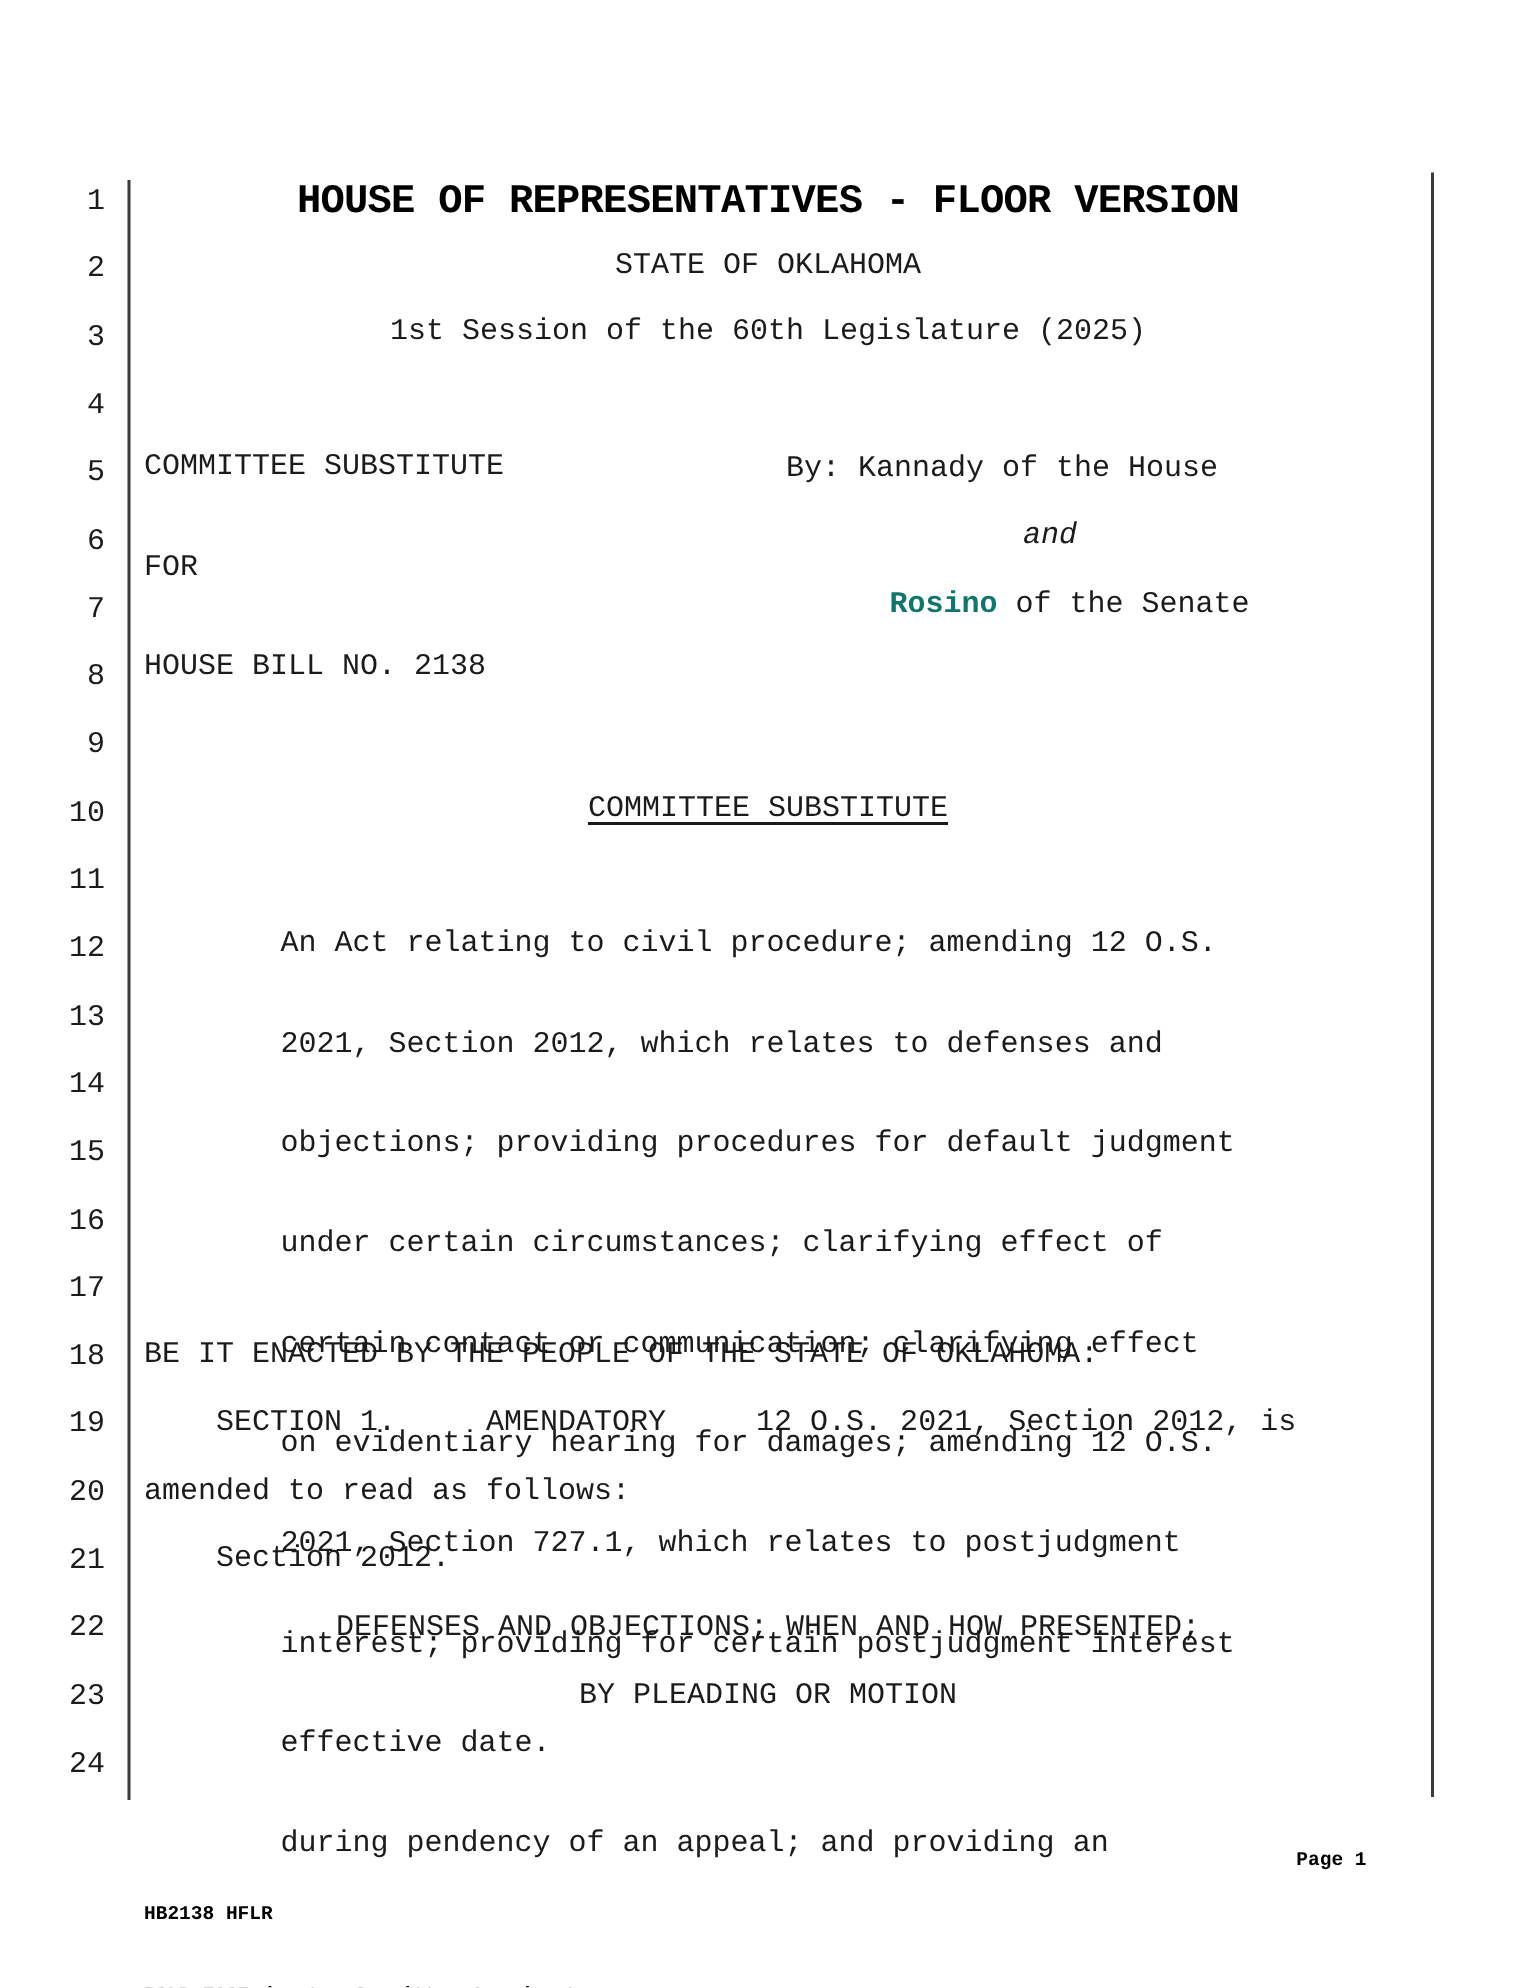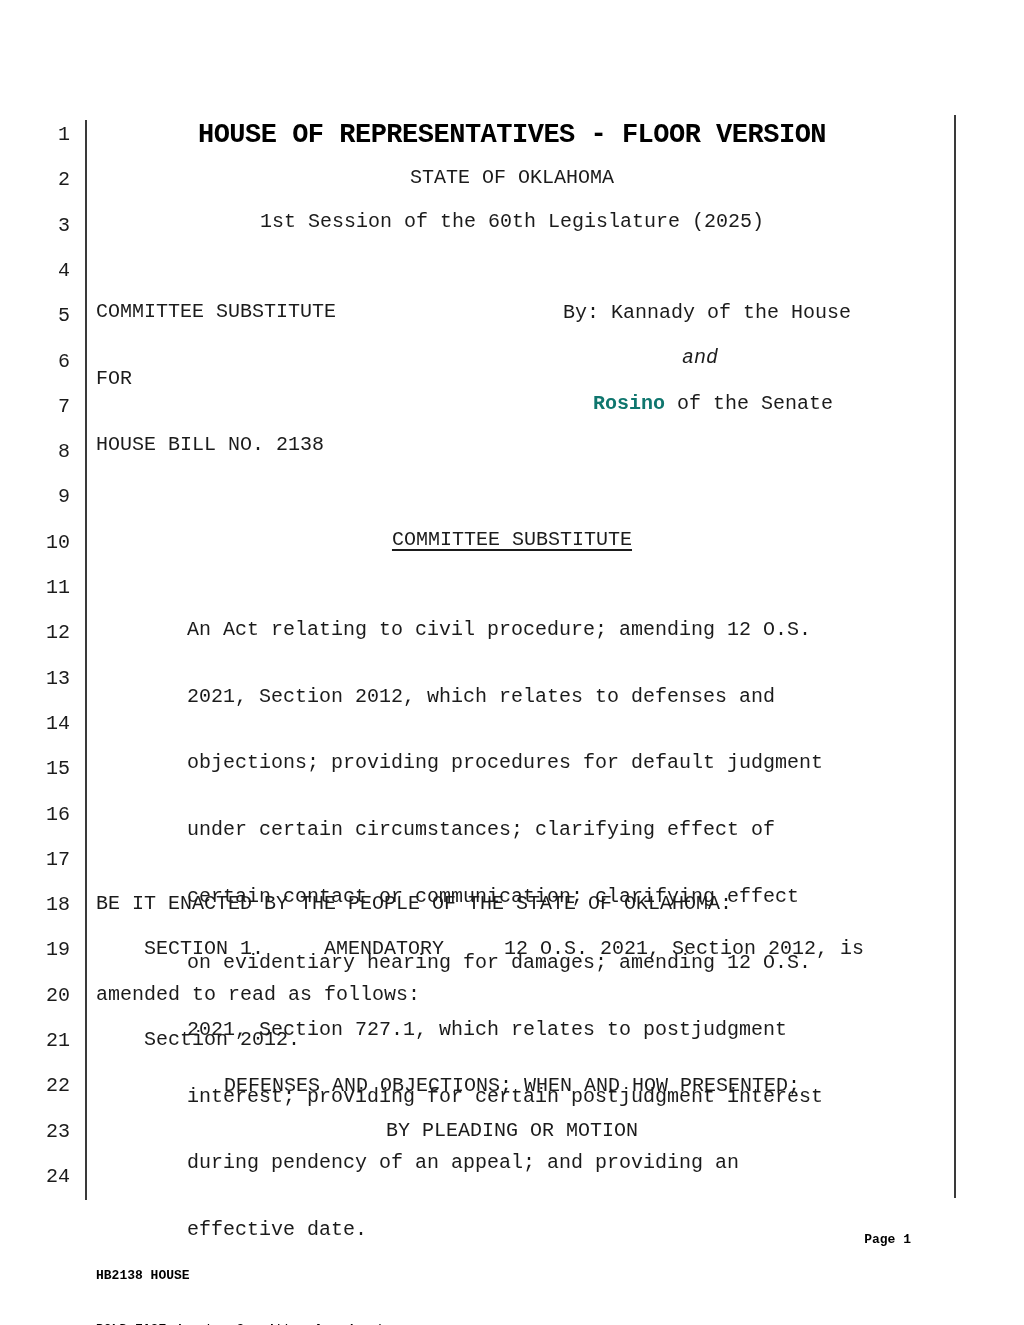--- a/index.html
+++ b/index.html
@@ -52,21 +52,21 @@
     font-weight: bold;
     letter-spacing: -0.5px;
     color: #000;
   }
   .state-line   { top: 167px; }
   .session-line { top: 211px; }
 
   .substitute-block { top: 257px; left: 96px; }
   .substitute-block div { line-height: 22.65px; }
 
-  .by-line     { top: 302px; left: 563px; }
+  .by-line     { top: 302px; left: 524px; }
   .and-line    { top: 347px; left: 682px; font-style: italic; }
   .senate-line { top: 393px; left: 593px; }
   .bold { font-weight: bold; color: #0f766e; }
 
   .cs-heading {
     top: 529px;
     text-decoration: underline;
     text-underline-offset: 4px;
     text-decoration-thickness: 1.5px;
   }
@@ -159,36 +159,36 @@
 
   <div class="row act-block">
     <div>An Act relating to civil procedure; amending 12 O.S.</div>
     <div>2021, Section 2012, which relates to defenses and</div>
     <div>objections; providing procedures for default judgment</div>
     <div>under certain circumstances; clarifying effect of</div>
     <div>certain contact or communication; clarifying effect</div>
     <div>on evidentiary hearing for damages; amending 12 O.S.</div>
     <div>2021, Section 727.1, which relates to postjudgment</div>
     <div>interest; providing for certain postjudgment interest</div>
+    <div>effective date.</div>
     <div>during pendency of an appeal; and providing an</div>
-    <div>effective date.</div>
   </div>
 
   <div class="row enacting-line">BE IT ENACTED BY THE PEOPLE OF THE STATE OF OKLAHOMA:</div>
 
   <div class="row section1-line">    SECTION 1.     AMENDATORY     12 O.S. 2021, Section 2012, is</div>
 
   <div class="row amended-line">amended to read as follows:</div>
 
   <div class="row section2012-line">    Section 2012.</div>
 
   <div class="row centered pleading-line">BY PLEADING OR MOTION</div>
 
   <div class="row centered defenses-line">DEFENSES AND OBJECTIONS; WHEN AND HOW PRESENTED;</div>
 
   <div class="footer-left">
-    <div>HB2138 HOUSE</div>
+    <div>HB2138 HFLR</div>
     <div>BOLD FACE denotes Committee Amendments.</div>
   </div>
 
   <div class="footer-right">Page 1</div>
 
 </div>
 
 </body></html>

